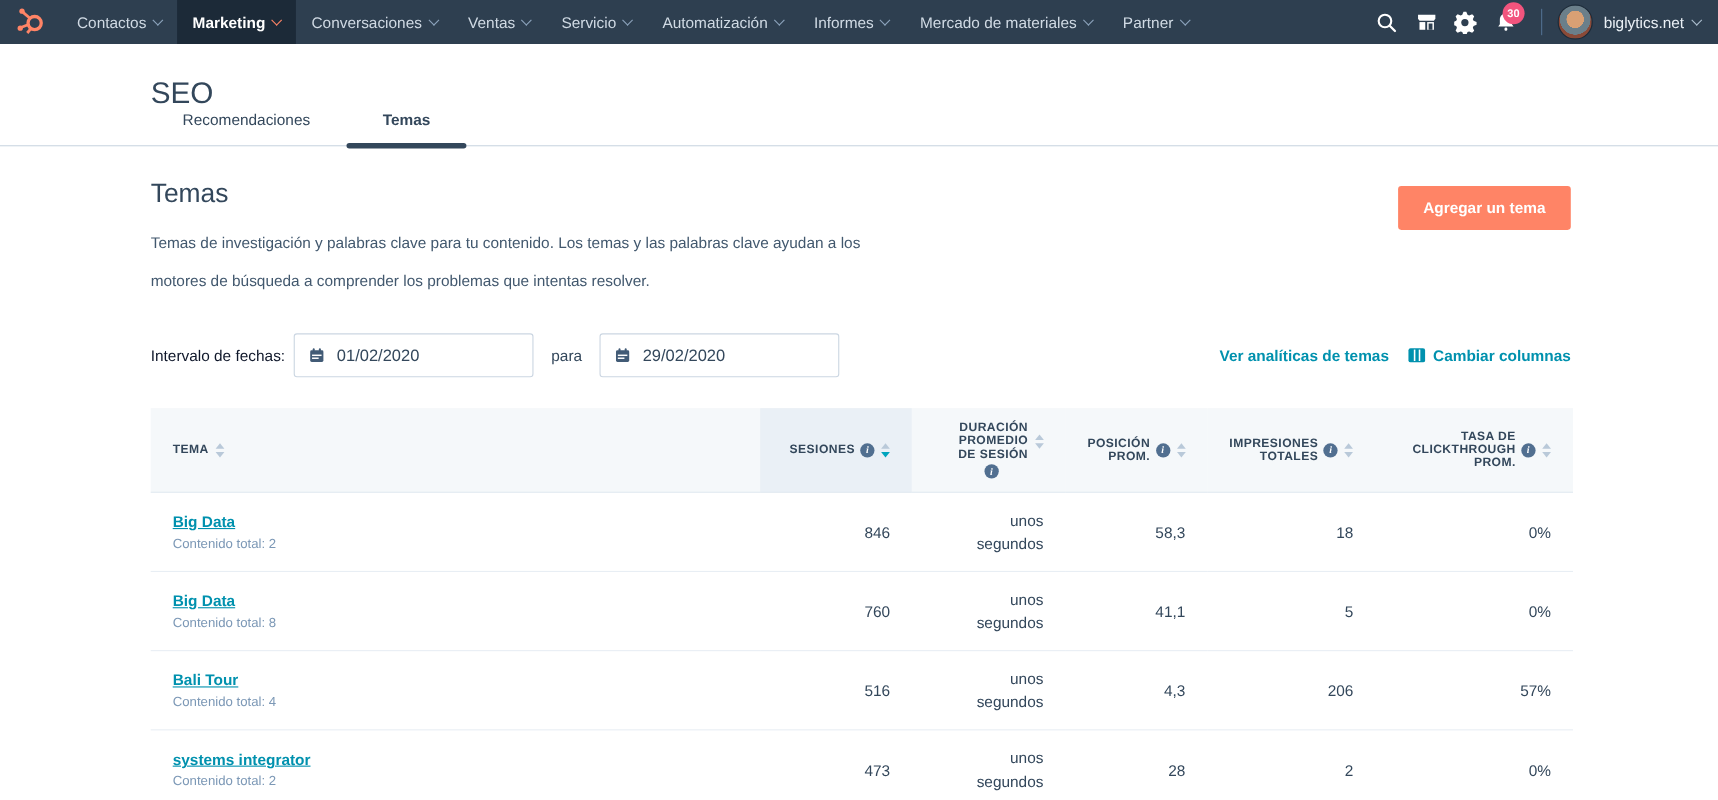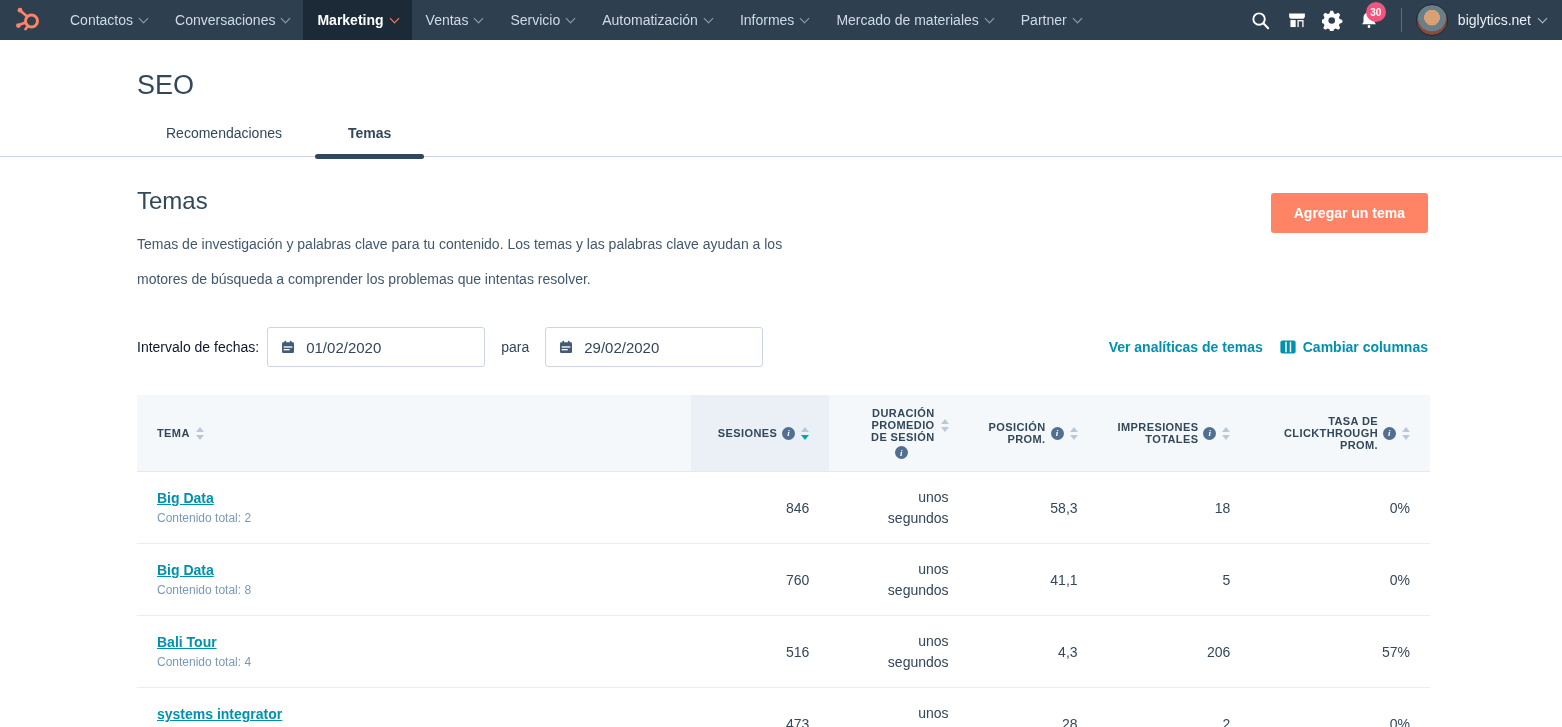--- a/index.html
+++ b/index.html
@@ -22,21 +22,21 @@
   .nav-divider { width:1px; height:24px; background:#516f90; margin:0 14px; }
   .avatar { width:32px; height:32px; border-radius:50%;
     background:radial-gradient(circle at 50% 42%, #d9a074 0 34%, #6b7f8a 35% 60%, #8a4a38 61%); border:1px solid #1c2a38; cursor:pointer; }
   .account { display:flex; align-items:center; color:#eaf0f6; font-size:14px; margin-left:10px; cursor:pointer; }
   .account .chev { width:7px; height:7px; border-right:1.5px solid #aebfd0; border-bottom:1.5px solid #aebfd0;
     transform:rotate(45deg); display:inline-block; margin-left:8px; margin-top:-4px; }
 
   
   .page-head { padding:30px 0 0 137px; }
   .page-title { font-size:27px; font-weight:400; color:#33475b; }
-  .tabbar { margin-top:24px; border-bottom:1px solid #cbd6e2; display:flex; padding-left:133px; }
+  .tabbar { border-bottom:1px solid #cbd6e2; display:flex; padding-left:133px; }
   .tab { position:relative; padding:0 33px 15px 33px; font-size:14px; color:#33475b; cursor:pointer; }
   .tab.active { font-weight:700; }
   .tab.active::after { content:""; position:absolute; left:0; right:0; bottom:-3px; height:5px;
     background:#33475b; border-radius:4px; }
 
   
   .content { padding:0 134px 0 137px; }
   .section-head { position:relative; margin-top:30px; }
   .section-title { font-size:24px; font-weight:400; color:#33475b; }
   .section-desc { margin-top:12px; font-size:14px; line-height:35px; max-width:660px; color:#42586e; }
@@ -95,26 +95,26 @@
       <line x1="12.4" y1="17.5" x2="6.6" y2="19.8" stroke="#ff8466" stroke-width="2.6"></line>
       <circle cx="5.4" cy="20.6" r="2.4" fill="#ff8466"></circle>
       <line x1="15" y1="21" x2="11.8" y2="25" stroke="#ff8466" stroke-width="2.6"></line>
     </svg>
   </div>
   <nav class="nav-items">
     <div class="nav-item">
         <span>Contactos</span>
         <span class="chev"></span>
       </div>
-    <div class="nav-item">
-        <span>Conversaciones</span>
-        <span class="chev"></span>
-      </div>
     <div class="nav-item active">
         <span>Marketing</span>
+        <span class="chev"></span>
+      </div>
+    <div class="nav-item">
+        <span>Conversaciones</span>
         <span class="chev"></span>
       </div>
     <div class="nav-item">
         <span>Ventas</span>
         <span class="chev"></span>
       </div>
     <div class="nav-item">
         <span>Servicio</span>
         <span class="chev"></span>
       </div>

